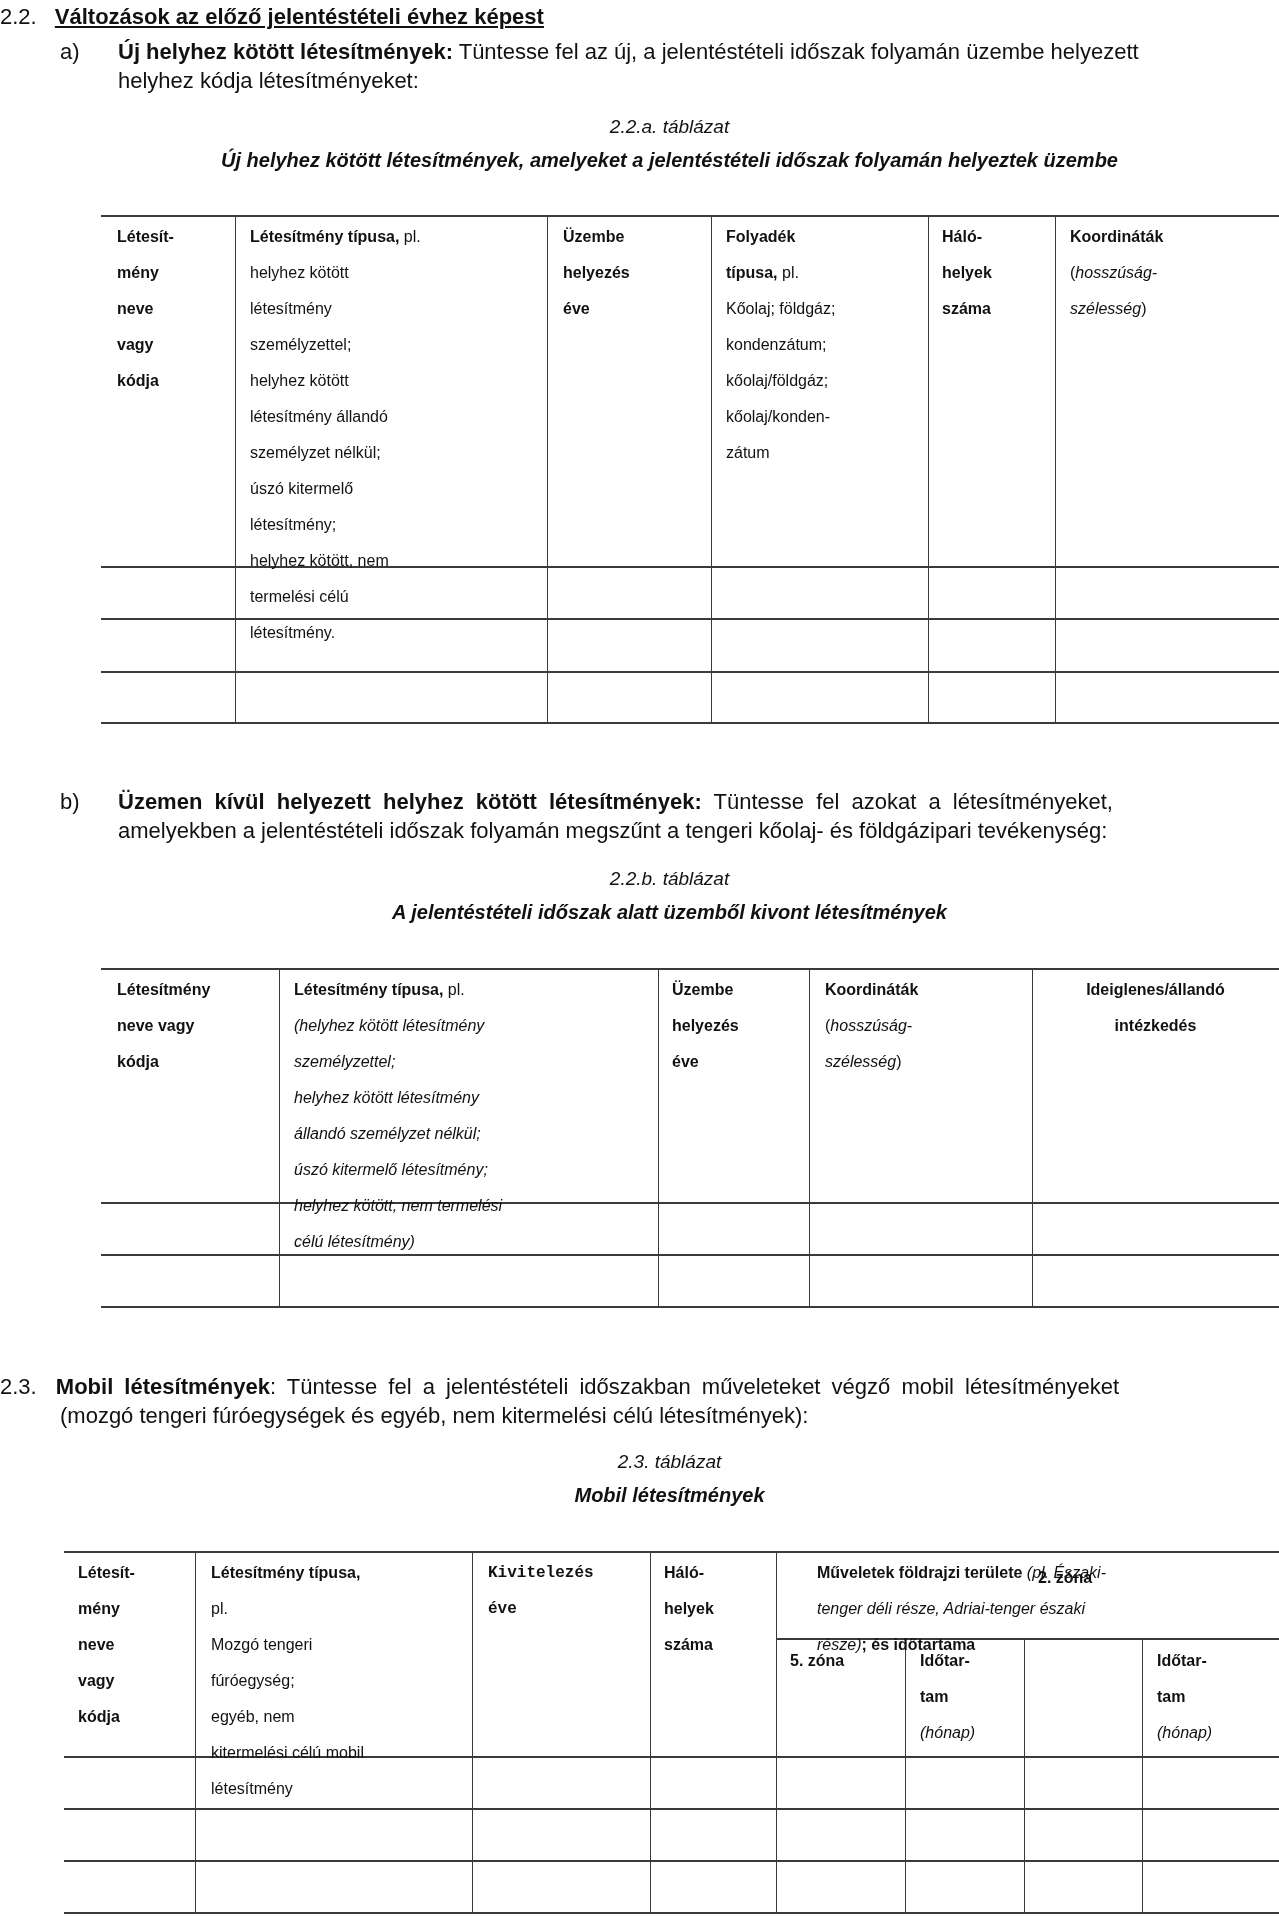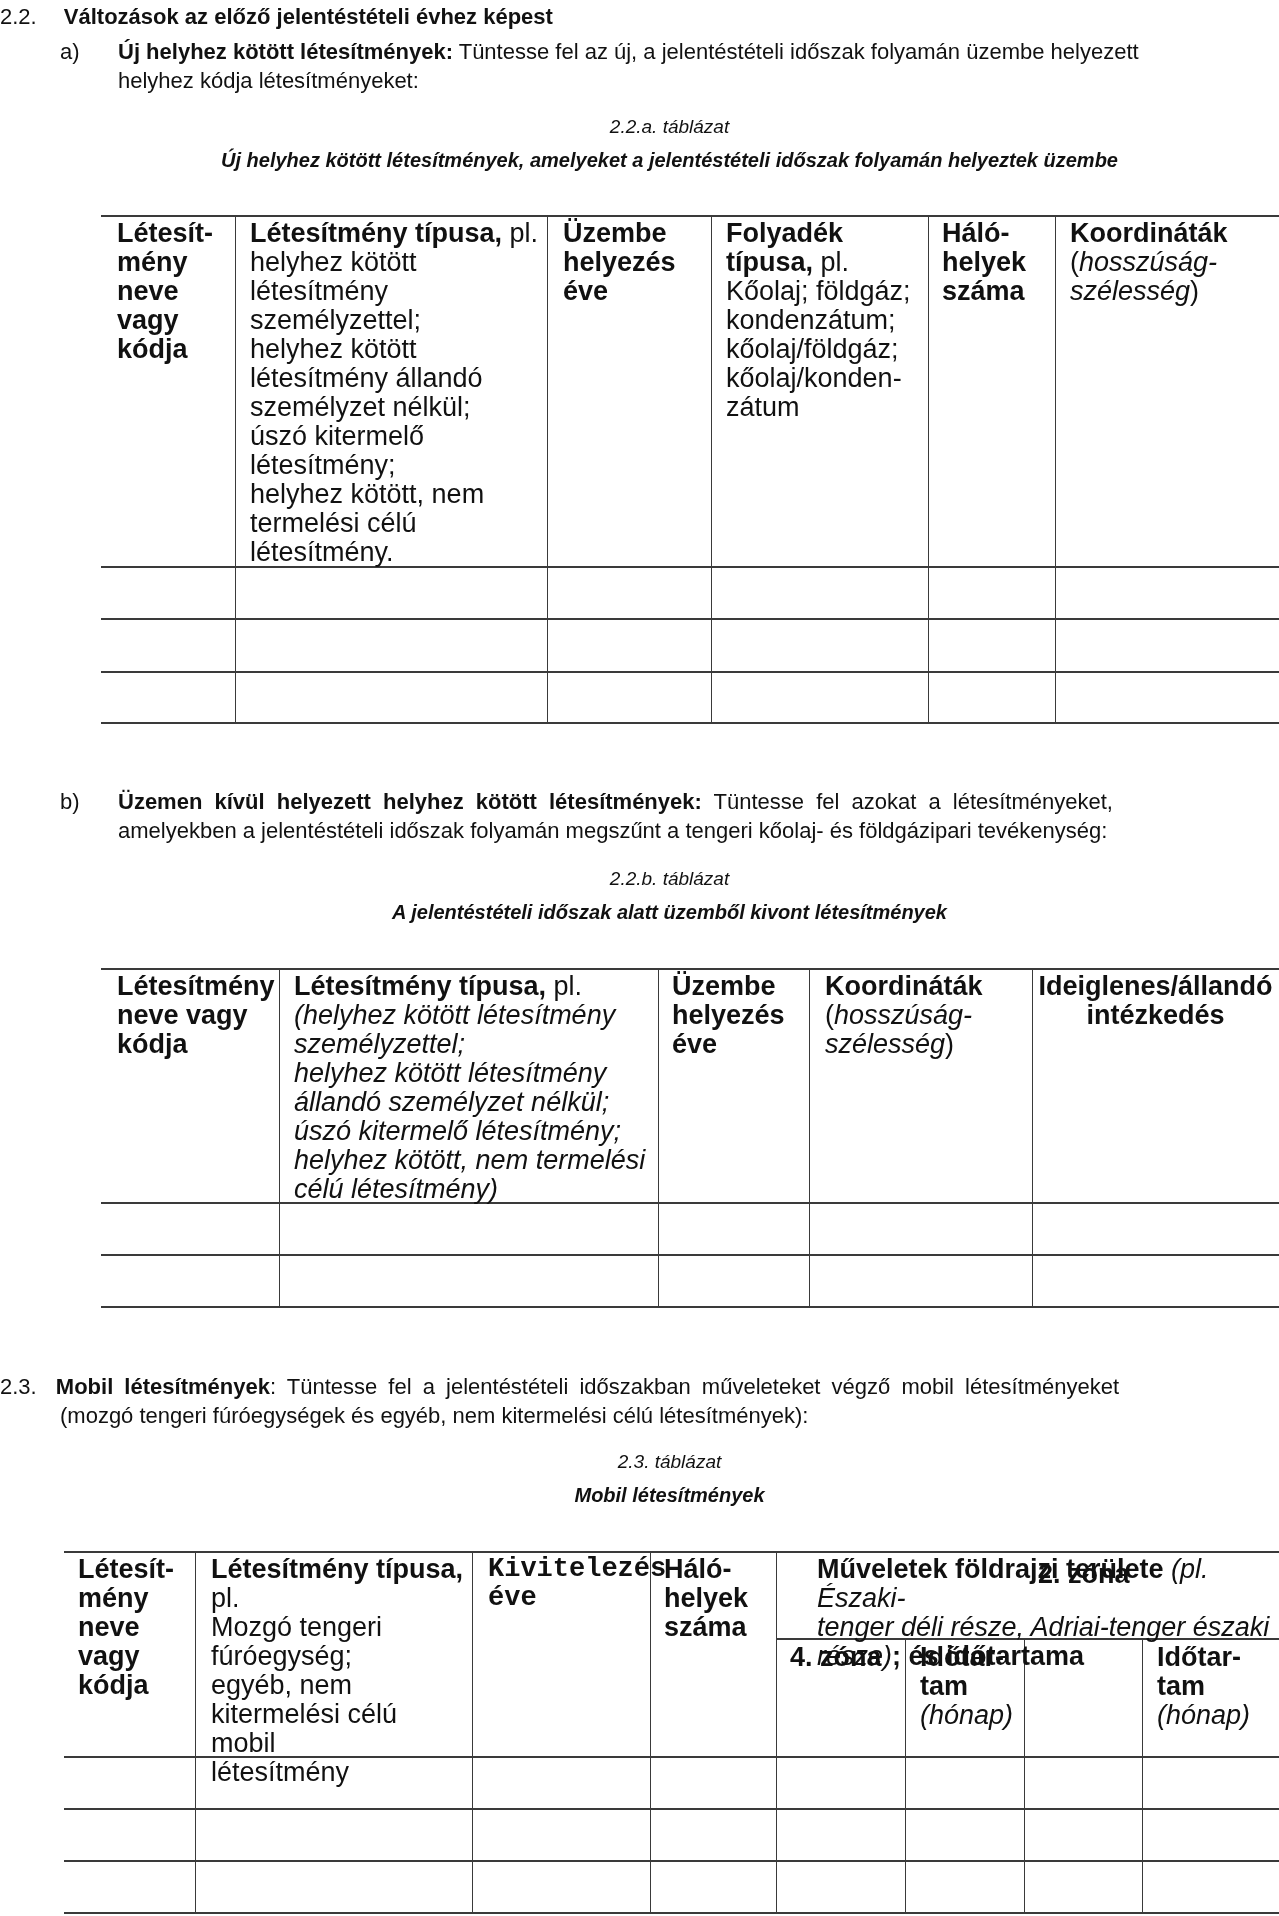--- a/index.html
+++ b/index.html
@@ -4,34 +4,34 @@
 <style>
   html,body{margin:0;padding:0;background:#fff;}
   body{width:1279px;height:1916px;position:relative;overflow:hidden;font-family:"Liberation Sans",sans-serif;color:#111;font-size:22px;line-height:29px;}
   .abs{position:absolute;}
   .b{font-weight:bold;}
   .i{font-style:italic;}
   .center{text-align:center;}
   .just{text-align:justify;text-align-last:left;}
   .hl{position:absolute;height:2px;background:#3a3a3a;}
   .vl{position:absolute;width:1px;background:#3a3a3a;}
-  .cell{position:absolute;font-size:27px;line-height:29px;}
+  .cell{position:absolute;font-size:16px;line-height:36px;}
   .caption{font-style:italic;font-size:19px;}
   .ctitle{font-style:italic;font-weight:bold;font-size:20px;}
 </style>
 </head>
 <body>
 
 <style>
   .pre{white-space:pre-line;}
 </style>
 
 <div class="abs" style="left:0;top:2px;font-size:22px;">
   <span>2.2.</span>
-  <span class="b" style="margin-left:21px;">Változások az előző jelentéstételi évhez képest</span>
+  <span class="b" style="margin-left:12px;text-decoration:underline;">Változások az előző jelentéstételi évhez képest</span>
 </div>
 
 <div class="abs" style="left:60px;top:37px;">a)</div>
 <div class="abs" style="left:118px;top:37px;width:1161px;white-space:nowrap;">
   <span class="b">Új helyhez kötött létesítmények:</span><span> Tüntesse fel az új, a jelentéstételi időszak folyamán üzembe helyezett</span>
 </div>
 <div class="abs" style="left:118px;top:66px;">helyhez kódja létesítményeket:</div>
 
 <div class="abs center caption" style="left:0;width:1339px;top:112px;">2.2.a. táblázat</div>
 <div class="abs center ctitle" style="left:0;width:1339px;top:146px;">Új helyhez kötött létesítmények, amelyeket a jelentéstételi időszak folyamán helyeztek üzembe</div>
@@ -158,19 +158,19 @@
 létesítmény</span></div>
   <div class="cell pre b" style="left:488px;top:1555px;font-family:Liberation Mono, monospace;">Kivitelezés
 éve</div>
   <div class="cell pre b" style="left:664px;top:1555px;">Háló-
 helyek
 száma</div>
   <div class="cell pre" style="left:790px;top:1555px;width:486px;margin-left:27px;"><span class="b">Műveletek földrajzi területe</span><span class="i"> (pl. Északi-
 tenger déli része, Adriai-tenger északi
 része)</span><span class="b">; és időtartama</span></div>
 
-  <div class="cell pre b" style="left:790px;top:1643px;">4. zóna</div>
+  <div class="cell pre b" style="left:790px;top:1643px;">5. zóna</div>
   <div class="cell pre" style="left:920px;top:1643px;"><span class="b">Időtar-
 tam</span><br><span class="i">(hónap)</span></div>
   <div class="cell pre b" style="left:1038px;top:1560px;">2. zóna</div>
   <div class="cell pre" style="left:1157px;top:1643px;"><span class="b">Időtar-
 tam</span><br><span class="i">(hónap)</span></div>
 </div>
 
 </body></html>

